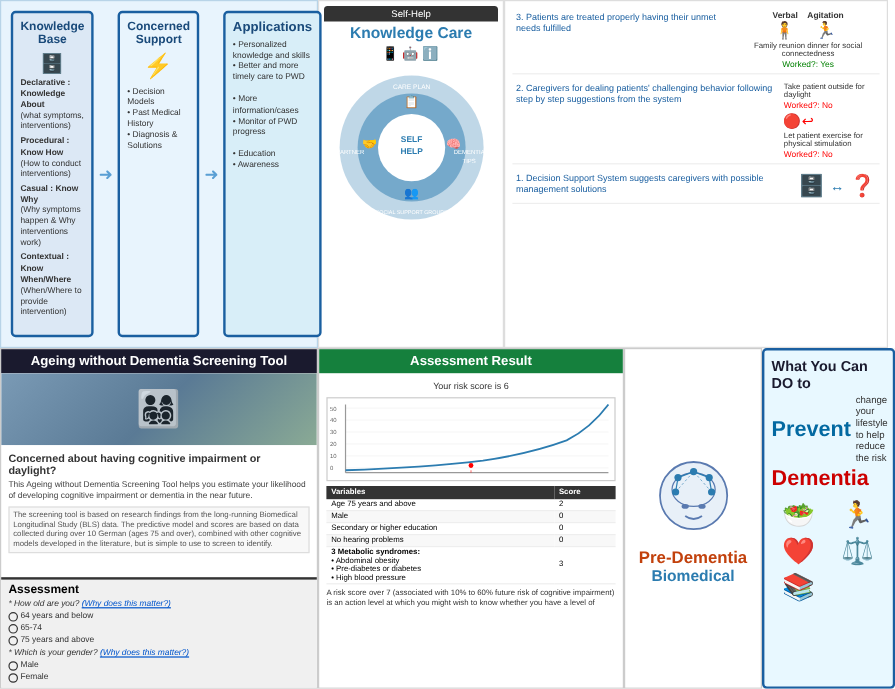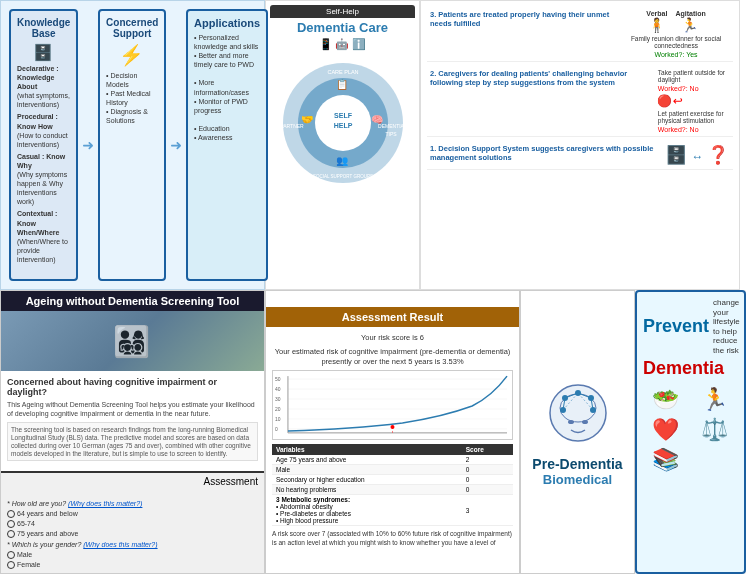--- a/index.html
+++ b/index.html
@@ -173,21 +173,21 @@
       display: flex;
       align-items: flex-start;
       gap: 4px;
       font-size: 7.5px;
       color: #333;
       padding: 3px;
       border-bottom: 1px solid #eee;
     }
 
     .info-step-num {
-      font-weight: bold;
+      font-weight: normal;
       color: #1a5fa0;
       min-width: 70px;
       font-size: 7.5px;
     }
 
     
     .bottom-row {
       display: flex;
       flex-direction: row;
       height: 284px;
@@ -252,23 +252,22 @@
     }
 
     .assessment-section {
       background: #f0f0f0;
       padding: 3px 6px;
       border-top: 2px solid #333;
     }
 
     .assessment-title {
       font-size: 10px;
-      font-weight: normal;
-      margin-bottom: 13px;
-      text-align: right;
+      font-weight: bold;
+      margin-bottom: 3px;
     }
 
     .assessment-question {
       font-size: 7px;
       color: #333;
       margin-bottom: 2px;
       font-style: italic;
     }
 
     .assessment-options {
@@ -294,27 +293,26 @@
     
     .assessment-result-section {
       width: 255px;
       background: white;
       border: 1px solid #ccc;
       display: flex;
       flex-direction: column;
     }
 
     .ar-header {
-      background: #a16207;
+      background: #15803d;
       color: white;
       font-size: 11px;
       font-weight: bold;
       padding: 4px 8px;
       text-align: center;
-      margin-top: 16px;
     }
 
     .ar-content {
       padding: 6px;
       display: flex;
       flex-direction: column;
       gap: 4px;
       flex: 1;
     }
 
@@ -478,21 +476,21 @@
             <div>• Education</div>
             <div>• Awareness</div>
           </div>
         </div>
 
       </div>
     </div>
 
     <div class="dementia-app-panel">
       <div class="selfhelp-bar">Self-Help</div>
-      <div class="dc-title">Dementia Care</div>
+      <div class="dc-title">Knowledge Care</div>
 
       <div style="display:flex;gap:3px;margin:3px 0;font-size:11px;">
         <span>📱</span>
         <span>🤖</span>
         <span>ℹ️</span>
       </div>
 
       <div style="position:relative;width:130px;height:130px;margin-top:4px;">
         <svg width="130" height="130" viewBox="0 0 130 130">
 
@@ -623,21 +621,20 @@
           </div>
         </div>
       </div>
     </div>
 
     <div class="assessment-result-section">
       <div class="ar-header">Assessment Result</div>
 
       <div class="ar-content">
         <div class="ar-risk-text">Your risk score is 6</div>
-        <div class="ar-risk-text">Your estimated risk of cognitive impairment (pre-dementia or dementia) presently or over the next 5 years is 3.53%</div>
 
         <div class="ar-chart">
           <svg class="chart-svg" viewBox="0 0 240 68">
 
             <text x="2" y="10" font-size="5" fill="#666">50</text>
             <text x="2" y="20" font-size="5" fill="#666">40</text>
             <text x="2" y="30" font-size="5" fill="#666">30</text>
             <text x="2" y="40" font-size="5" fill="#666">20</text>
             <text x="2" y="50" font-size="5" fill="#666">10</text>
             <text x="2" y="60" font-size="5" fill="#666">0</text>
@@ -719,26 +716,29 @@
           <line x1="48" y1="20" x2="50" y2="32" stroke="#2c7cb0" stroke-width="1"></line>
           <line x1="20" y1="32" x2="35" y2="15" stroke="#2c7cb0" stroke-width="0.5" stroke-dasharray="2"></line>
           <line x1="50" y1="32" x2="35" y2="15" stroke="#2c7cb0" stroke-width="0.5" stroke-dasharray="2"></line>
 
           <ellipse cx="28" cy="44" rx="3" ry="2" fill="#5a7ab0"></ellipse>
           <ellipse cx="42" cy="44" rx="3" ry="2" fill="#5a7ab0"></ellipse>
           <path d="M 28,52 Q 35,57 42,52" fill="none" stroke="#5a7ab0" stroke-width="1.5"></path>
         </svg>
       </div>
       <div style="text-align:center;">
-        <div style="font-size:14px;font-weight:bold;color:#0c4a6e;">Pre-Dementia</div>
+        <div style="font-size:14px;font-weight:bold;color:#c2410c;">Pre-Dementia</div>
         <div style="font-size:13px;font-weight:bold;color:#2c7cb0;">Biomedical</div>
       </div>
     </div>
 
     <div class="what-you-can-section section-border">
+      <div style="font-size:12px;font-weight:bold;color:#1a1a2e;line-height:1.2;margin-bottom:2px;">
+        <span>What You Can DO to</span>
+      </div>
       <div style="display:flex;align-items:center;gap:4px;margin-bottom:2px;">
         <span style="font-size:18px;font-weight:bold;color:#0369a1;">Prevent</span>
         <span style="font-size:8px;color:#333;line-height:1.2;">change your lifestyle to help reduce the risk</span>
       </div>
       <div style="font-size:18px;font-weight:bold;color:#cc0000;margin-bottom:4px;">Dementia</div>
 
       <div style="display:grid;grid-template-columns:1fr 1fr;gap:4px;margin-top:4px;">
         <div style="font-size:22px;text-align:center;">🥗</div>
         <div style="font-size:22px;text-align:center;">🏃</div>
         <div style="font-size:22px;text-align:center;">❤️</div>

